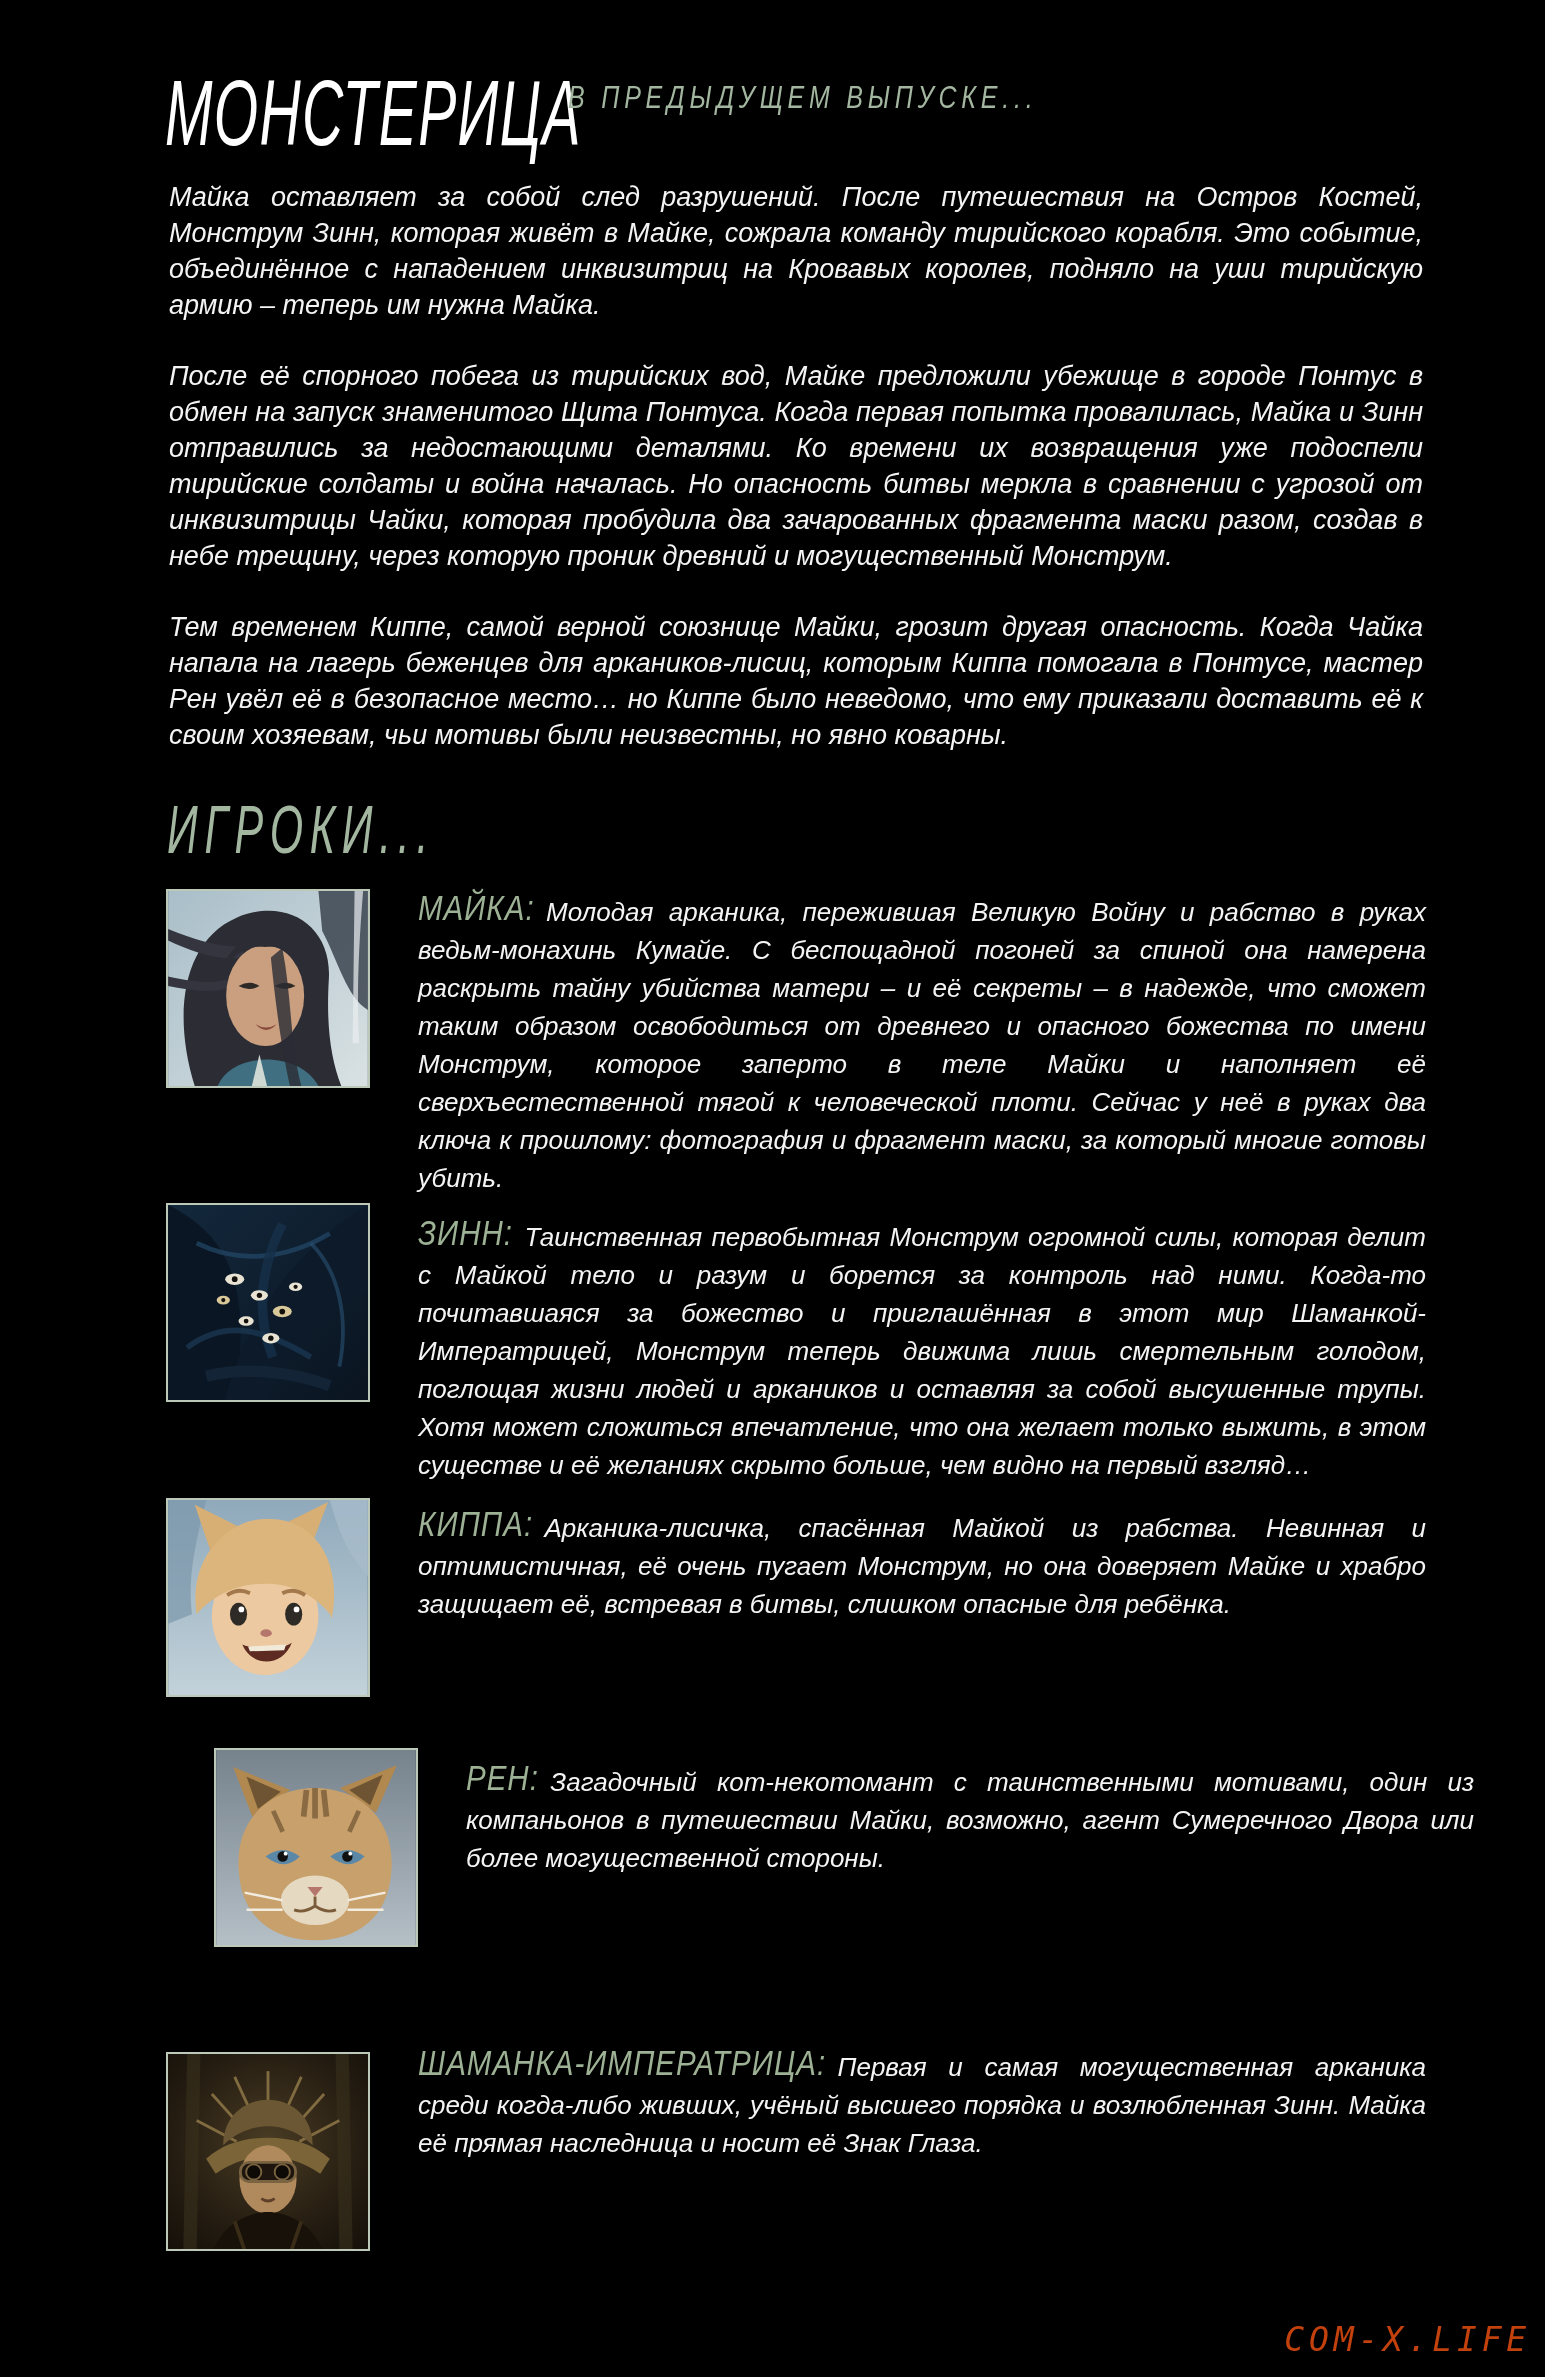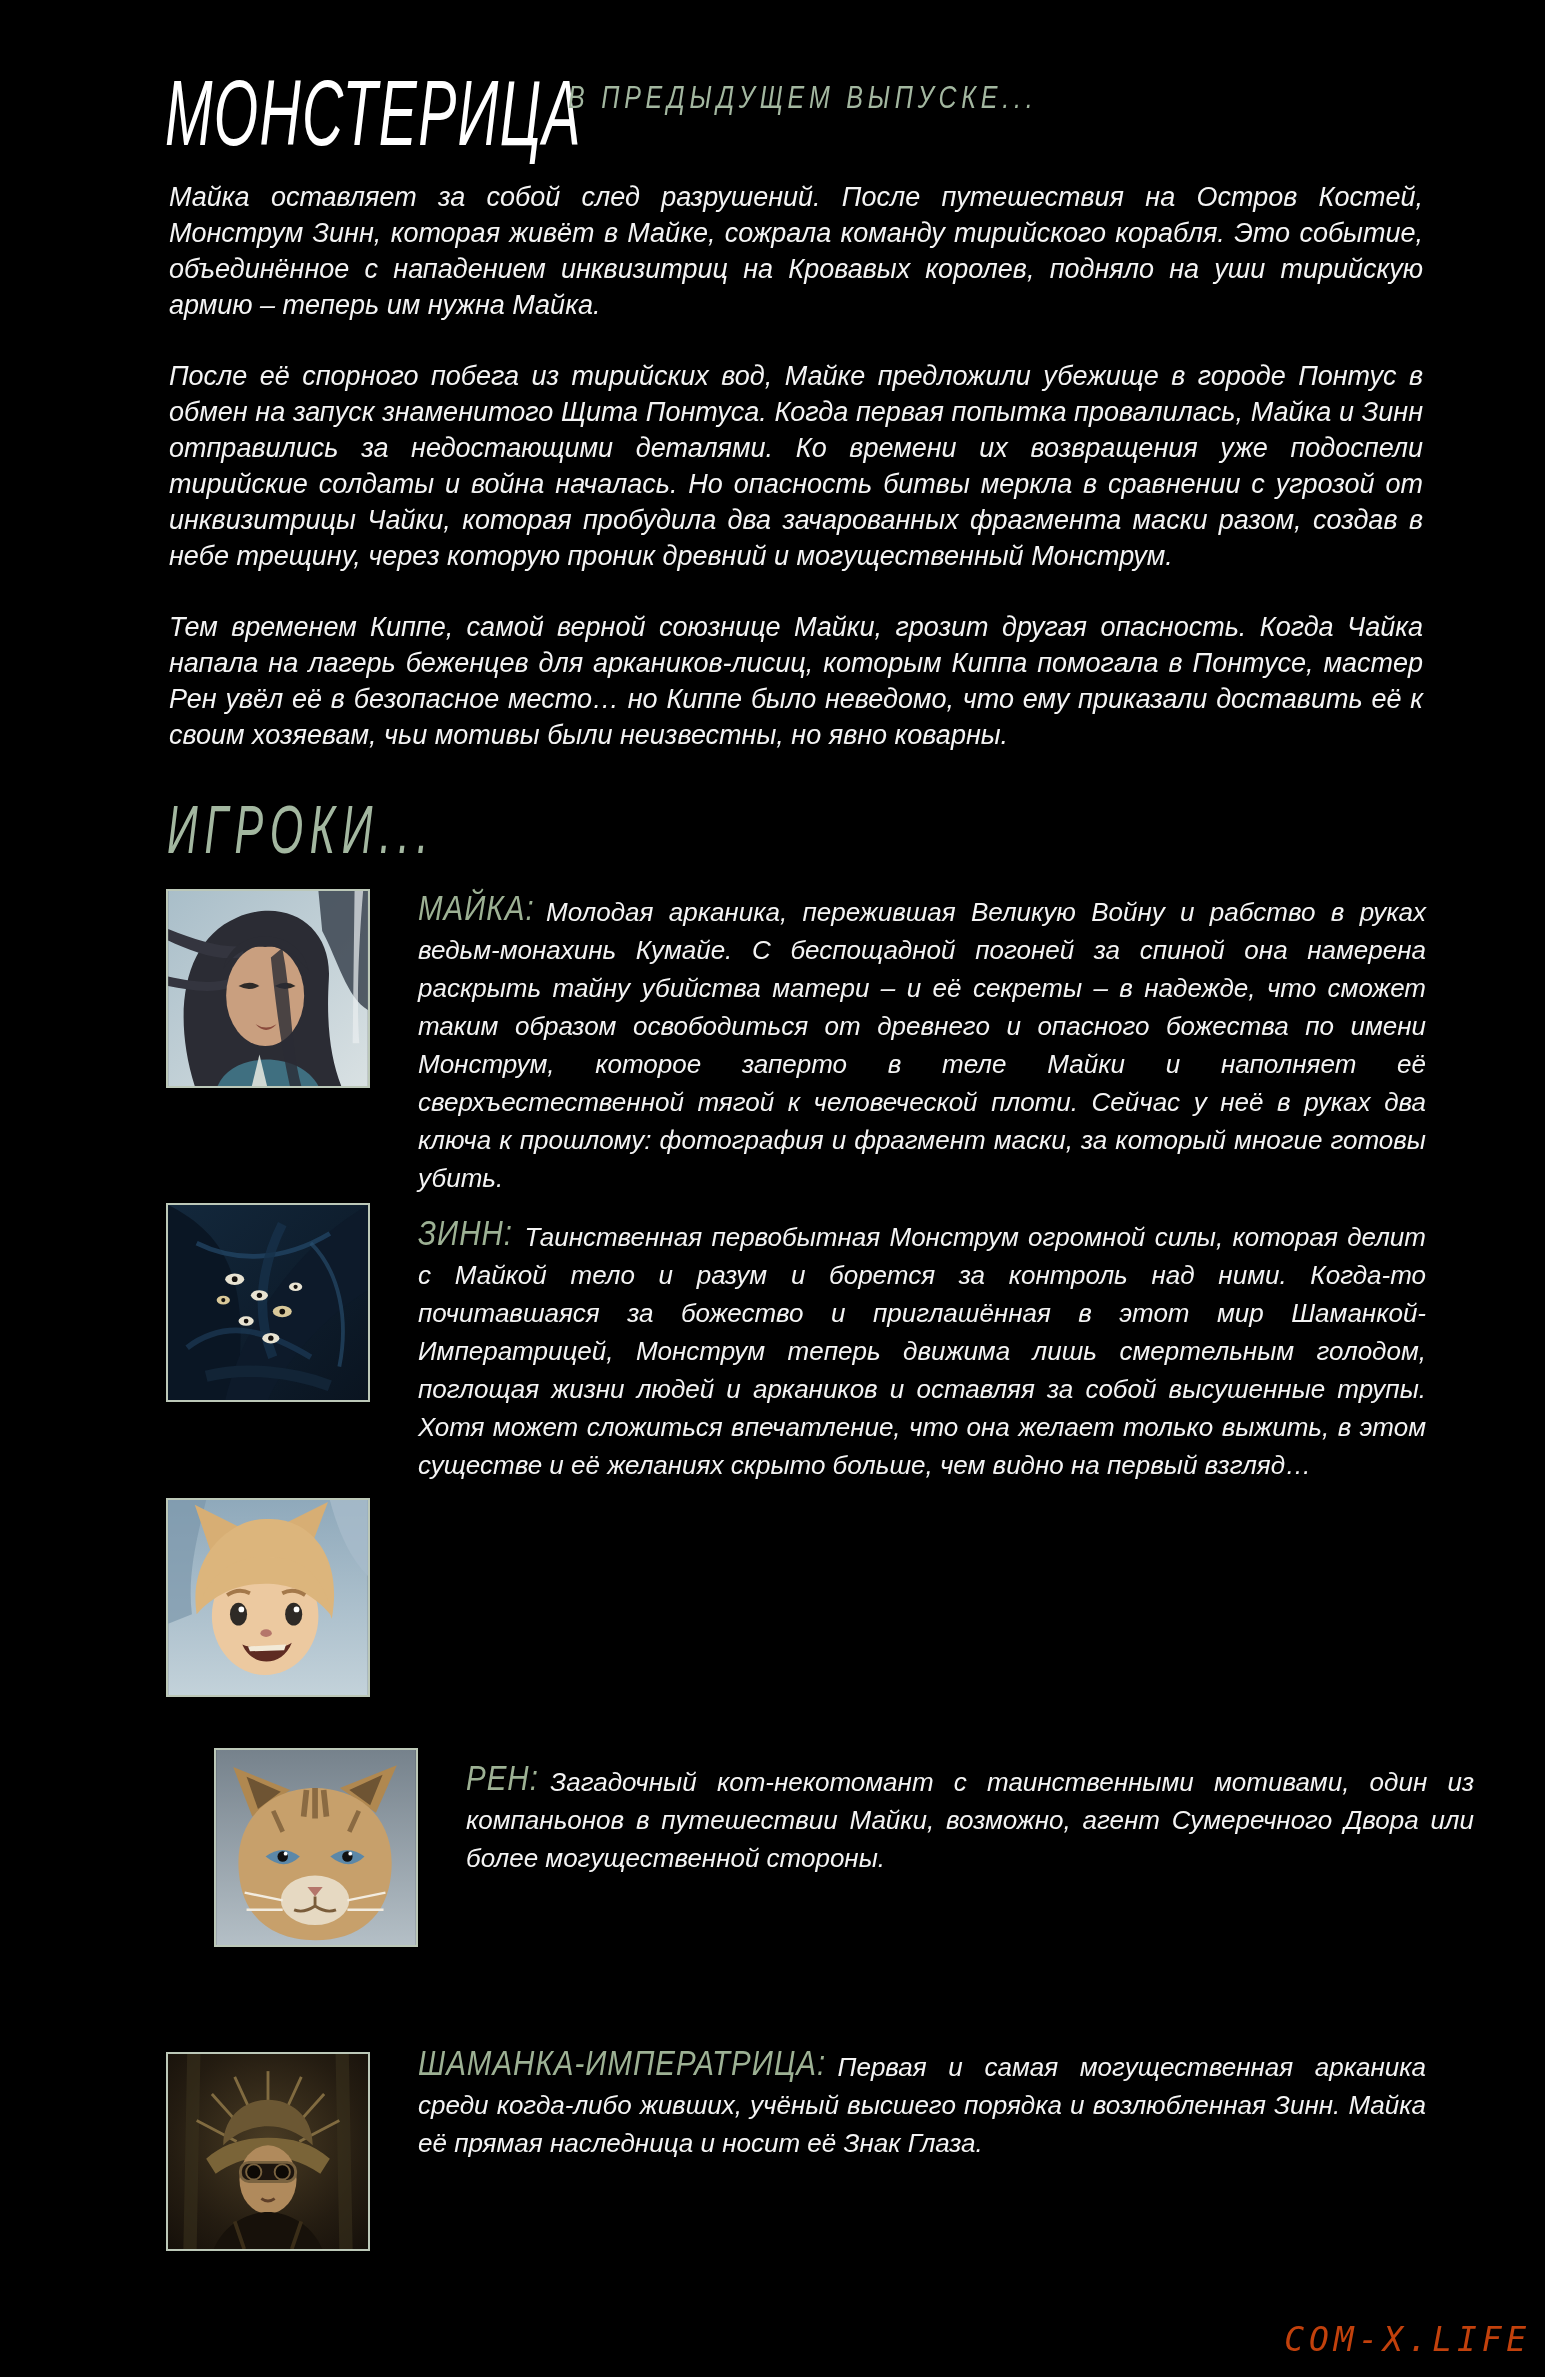--- a/index.html
+++ b/index.html
@@ -198,20 +198,23 @@
           <circle cx="77" cy="115" r="3" fill="#fff"></circle>
         <ellipse cx="132" cy="120" rx="9" ry="12" fill="#2e2a26"></ellipse>
           <circle cx="135" cy="115" r="3" fill="#fff"></circle>
         <path d="M62,100 q12,-8 24,-2" stroke="#a3784a" stroke-width="4" fill="none"></path>
         <path d="M120,98 q12,-6 24,2" stroke="#a3784a" stroke-width="4" fill="none"></path>
         <path d="M78,152 C88,176 120,176 130,150 C118,158 92,158 78,152 Z" fill="#5e2b22"></path>
         <path d="M84,154 L124,152 L122,158 L86,159 Z" fill="#f2ead8"></path>
         <ellipse cx="103" cy="140" rx="6" ry="4" fill="#b5766b"></ellipse>
       </svg>
     </span>
+    <p class="char-text">
+      <span class="char-name">КИППА:</span><span>Арканика-лисичка, спасённая Майкой из рабства. Невинная и оптимистичная, её очень пугает Монструм, но она доверяет Майке и храбро защищает её, встревая в битвы, слишком опасные для ребёнка.</span>
+    </p>
   </div>
 
   <div class="char-row row-ren">
     <span class="portrait">
       <svg viewBox="0 0 210 205">
         <defs>
           <linearGradient id="rnbg" x1="0" y1="0" x2="0" y2="1">
             <stop offset="0" stop-color="#76828c"></stop>
               <stop offset="1" stop-color="#b4bfc6"></stop>
           </linearGradient>

